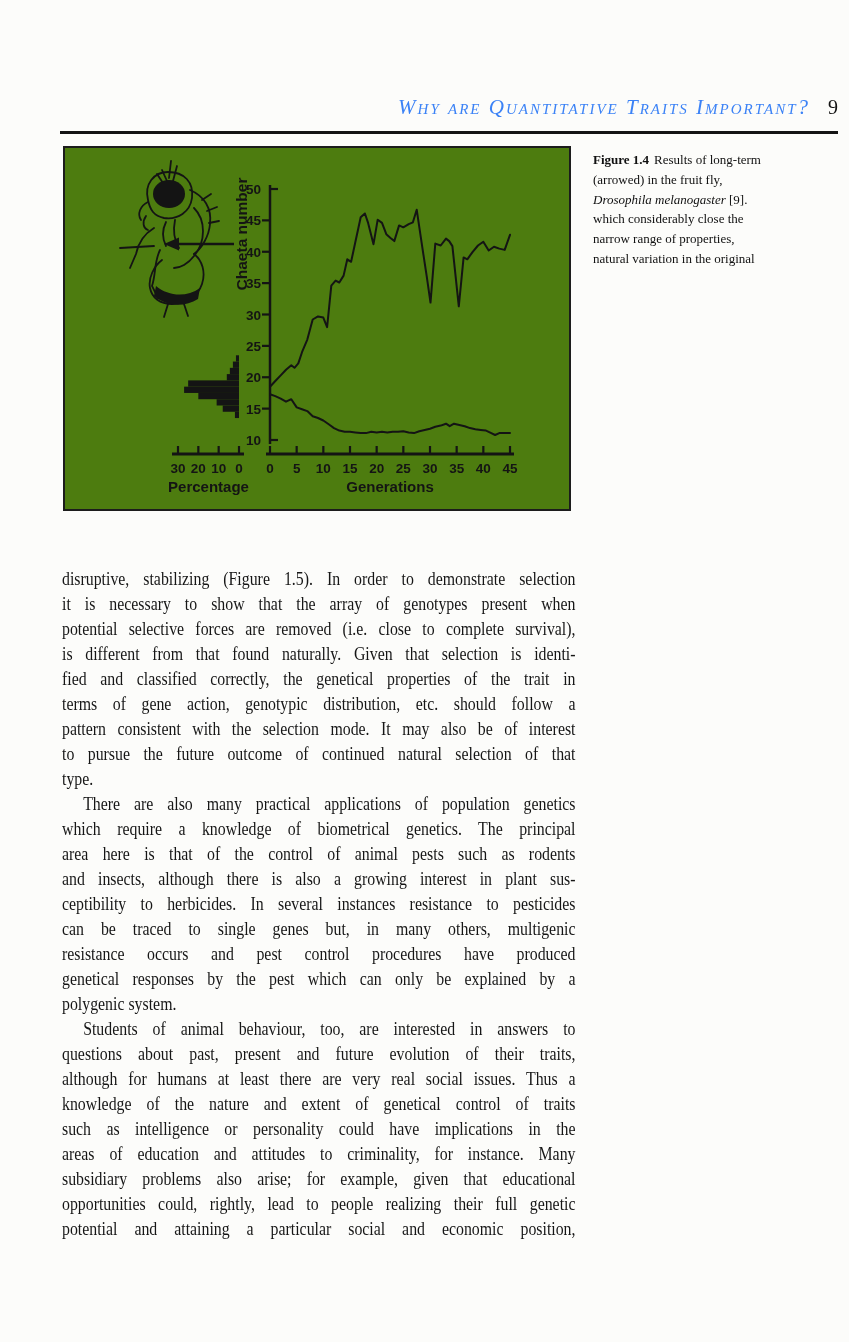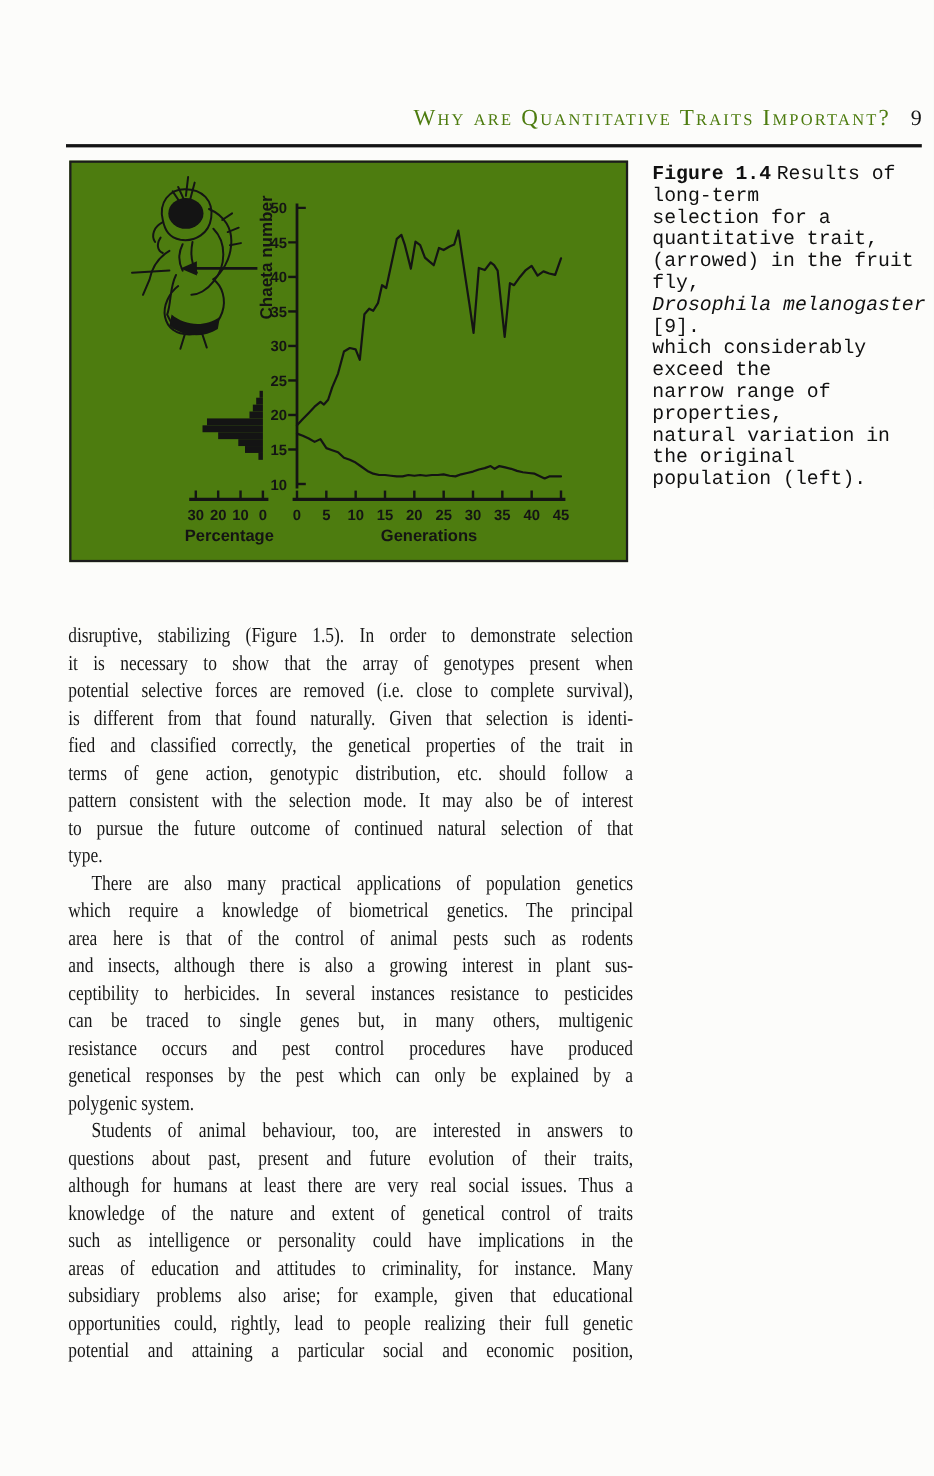--- a/index.html
+++ b/index.html
@@ -2,30 +2,30 @@
 <html><head>
 <meta charset="utf-8">
 <style>
   html,body{margin:0;padding:0;}
   body{background:#e8e8e6;}
   #page{position:relative;width:849px;height:1342px;background:#fcfcfa;overflow:hidden;
         font-family:"Liberation Serif", serif;color:#1a1a1a;}
   
   #running-head{position:absolute;top:92px;left:60px;width:778px;height:30px;line-height:30px;
                 text-align:right;white-space:nowrap;}
-  #running-head .ttl{font-variant:small-caps;font-size:21px;letter-spacing:2px;color:#4d7c0f;}
+  #running-head .ttl{font-style:italic;font-variant:small-caps;font-size:21px;letter-spacing:2px;color:#3b82f6;}
   #running-head .pn{font-size:20px;margin-left:14px;color:#141414;}
   #head-rule{position:absolute;top:131px;left:60px;width:778px;height:3px;background:#141414;}
   
   #figure-box{position:absolute;top:146px;left:63px;width:504px;height:361px;
               border:2px solid #1c1c1c;background:#4d7c0f;}
   #figure-box svg{position:absolute;top:0;left:0;}
   
   #figure-caption{position:absolute;top:150px;left:593px;width:252px;
-                  font-family:Liberation Mono, monospace;font-size:18px;line-height:19.8px;color:#101010;}
+                  font-family:Liberation Serif, serif;font-size:13px;line-height:19.8px;color:#101010;}
   #figure-caption .b{font-weight:700;padding-right:5px;}
   #figure-caption .i{font-style:italic;}
   
   #body-text{position:absolute;top:566px;left:62px;width:632px;
              transform:scaleX(0.8125);transform-origin:top left;
              font-size:19.5px;line-height:25px;color:#161616;}
   #body-text .line{height:25px;text-align:justify;text-align-last:justify;white-space:nowrap;}
   #body-text .line.last{text-align-last:left;}
   #body-text .line.indent{text-indent:26px;}
 </style>
@@ -129,27 +129,25 @@
           <rect x="157.73333333333335" y="257.4875" width="16.266666666666666" height="6.275" fill="#141414"></rect>
           <rect x="169.93333333333334" y="263.7625" width="4.066666666666666" height="6.275" fill="#141414"></rect>
           <polyline points="205.0,238.7 210.3,233.0 215.7,227.4 221.0,221.7 226.3,217.3 229.5,219.8 233.3,215.4 237.0,204.2 242.3,191.6 247.7,171.5 253.0,168.4 258.3,169.6 262.1,179.1 266.3,137.6 270.6,132.6 274.3,134.5 278.6,127.6 282.3,111.3 286.1,113.8 290.3,94.3 295.7,69.2 299.9,65.5 303.1,74.9 308.5,96.2 312.7,71.7 317.0,74.9 321.3,86.2 325.5,89.9 329.3,93.1 334.1,77.4 338.3,79.3 343.7,76.1 347.9,74.3 351.7,61.7 357.5,100.6 361.8,128.8 365.5,154.6 370.3,95.6 375.7,97.5 381.0,90.6 384.2,93.1 387.4,98.1 393.8,158.3 398.6,109.4 402.3,111.3 407.7,103.8 413.0,97.5 418.3,93.7 423.7,102.5 429.0,98.7 434.3,100.6 439.7,101.9 445.0,86.8" fill="none" stroke="#141414" stroke-width="2" stroke-linejoin="round" stroke-linecap="round"></polyline>
           <polyline points="205.0,246.2 210.3,248.1 215.7,250.6 221.0,253.7 226.3,251.2 231.7,259.4 237.0,261.3 242.3,263.1 247.7,268.2 253.0,270.0 258.3,272.5 263.7,276.3 269.0,280.1 274.3,282.6 279.7,283.8 285.0,283.8 290.3,284.5 295.7,285.1 301.0,285.1 306.3,283.8 311.7,284.5 317.0,283.8 322.3,284.5 327.7,283.8 333.0,283.8 338.3,283.2 343.7,284.5 349.0,285.1 354.3,283.2 359.7,282.0 365.0,280.7 370.3,278.8 375.7,277.6 381.0,275.7 384.7,278.2 389.0,275.7 394.3,276.9 399.7,278.2 405.0,280.1 410.3,281.3 415.7,282.0 421.0,282.6 426.3,285.1 430.1,287.0 434.3,285.1 439.7,285.1 445.0,285.1" fill="none" stroke="#141414" stroke-width="2" stroke-linejoin="round" stroke-linecap="round"></polyline>
         </g>
     </svg>
   </div>
 
   <div id="figure-caption">
       <div><span class="b">Figure 1.4</span><span class="">Results of long-term</span></div>
-      <div><span class="">selection for a quantitative trait,</span></div>
       <div><span class="">(arrowed) in the fruit fly,</span></div>
       <div><span class="i">Drosophila melanogaster</span><span class=""> [9].</span></div>
-      <div><span class="">which considerably exceed the</span></div>
+      <div><span class="">which considerably close the</span></div>
       <div><span class="">narrow range of properties,</span></div>
       <div><span class="">natural variation in the original</span></div>
-      <div><span class="">population (left).</span></div>
     </div>
 
   <div id="body-text">
       <div class="line">disruptive, stabilizing (Figure 1.5). In order to demonstrate selection</div>
       <div class="line">it is necessary to show that the array of genotypes present when</div>
       <div class="line">potential selective forces are removed (i.e. close to complete survival),</div>
       <div class="line">is different from that found naturally. Given that selection is identi-</div>
       <div class="line">fied and classified correctly, the genetical properties of the trait in</div>
       <div class="line">terms of gene action, genotypic distribution, etc. should follow a</div>
       <div class="line">pattern consistent with the selection mode. It may also be of interest</div>

